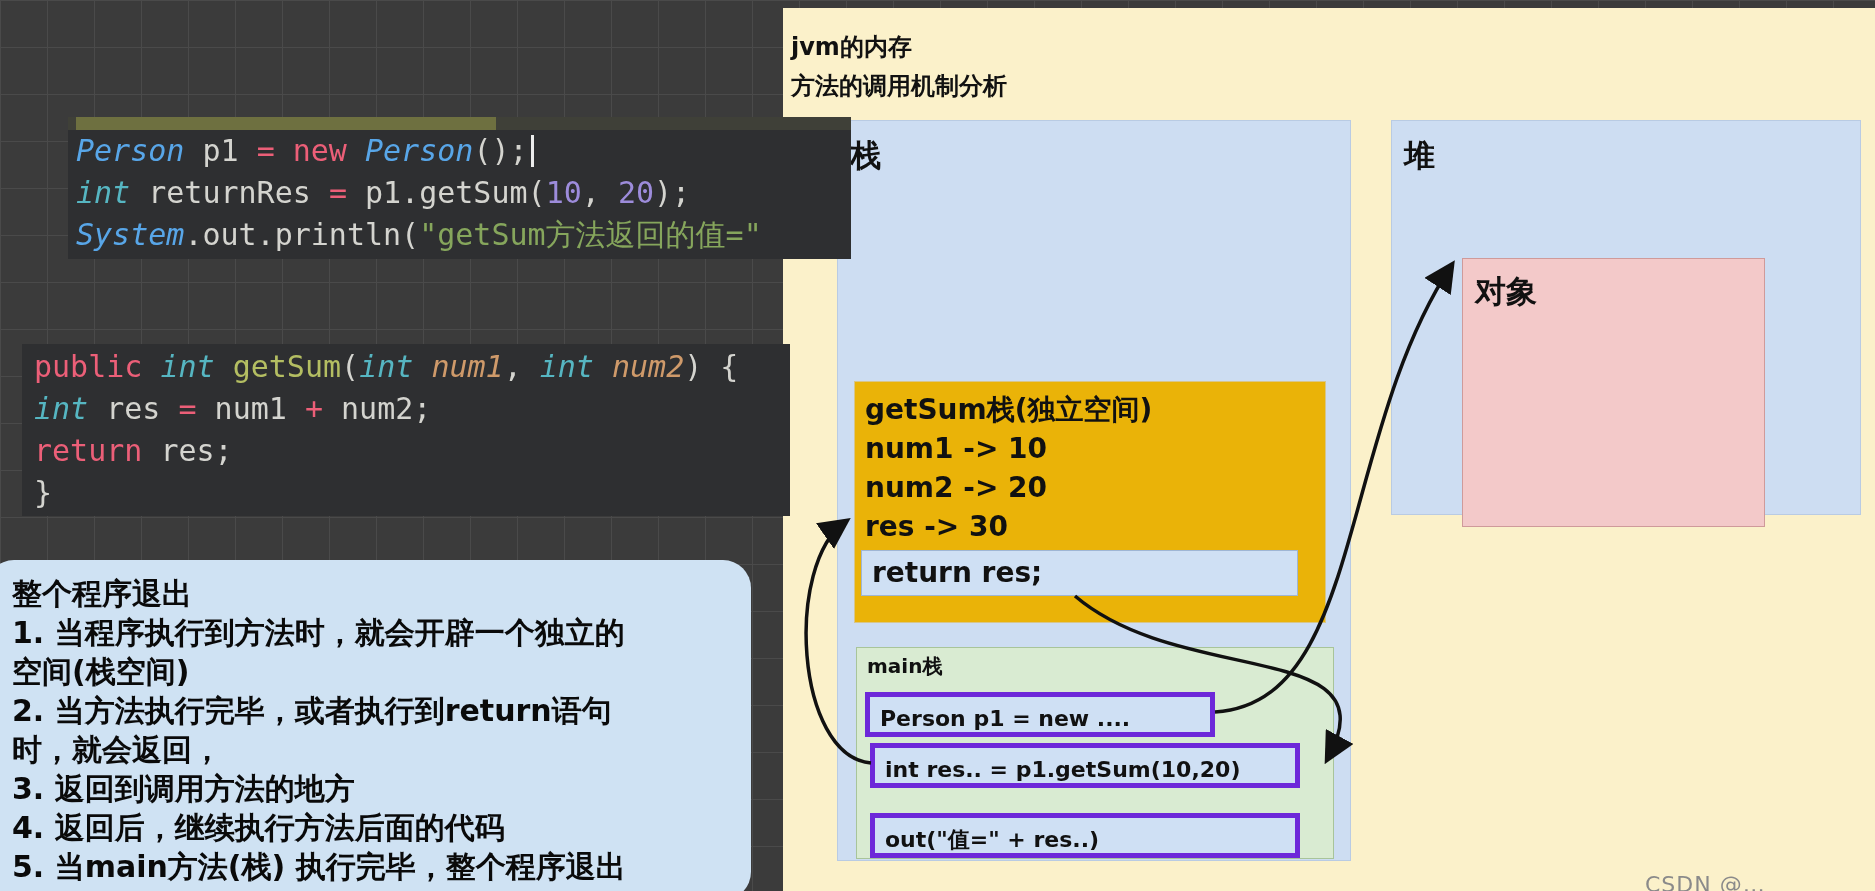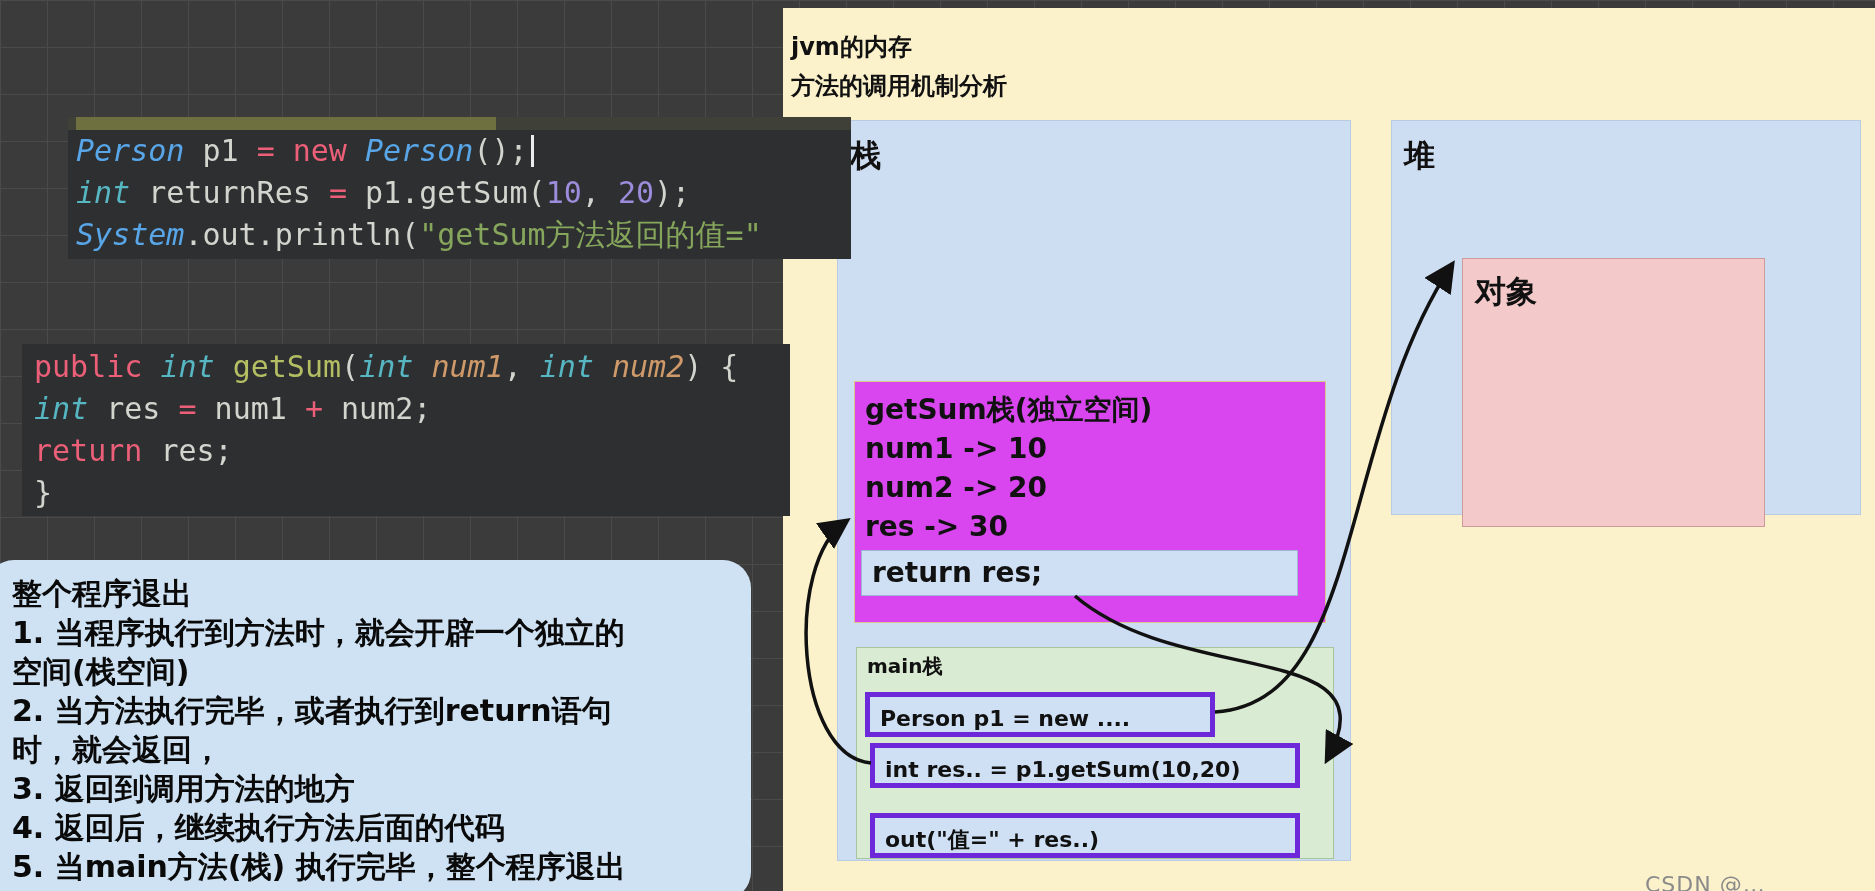--- a/index.html
+++ b/index.html
@@ -25,21 +25,21 @@
   .box-label { font-size:31px; font-weight:bold; color:#111; }
 
   #stack-box {
     position:absolute; left:54px; top:112px; width:514px; height:741px;
     background:#cdddf2; border:1px solid #b9cbe3;
   }
   #stack-box > .box-label { margin:14px 0 0 12px; }
 
   #getsum-frame {
     position:absolute; left:16px; top:260px; width:472px; height:242px;
-    background:#d946ef; border:1px solid #d8c68a; padding:8px 0 0 10px;
+    background:#eab308; border:1px solid #d8c68a; padding:8px 0 0 10px;
   }
   #getsum-frame .frame-title, #getsum-frame .var-line {
     font-size:28px; font-weight:bold; color:#111; line-height:39px; white-space:nowrap;
   }
   #return-box {
     position:absolute; left:6px; top:168px; width:437px; height:46px;
     background:#cfe0f4; border:1px solid #9fb6d4;
     font-size:28px; font-weight:bold; color:#111; line-height:44px; padding-left:10px;
   }
 

